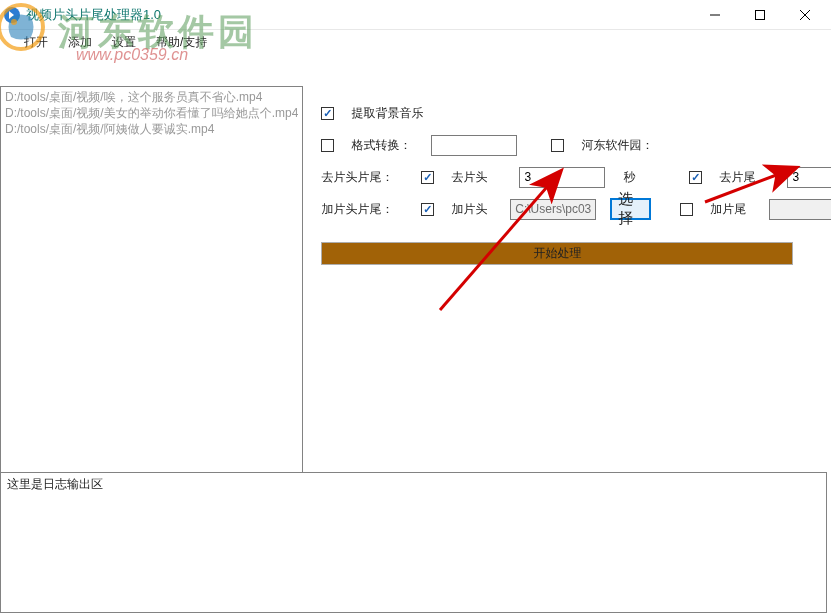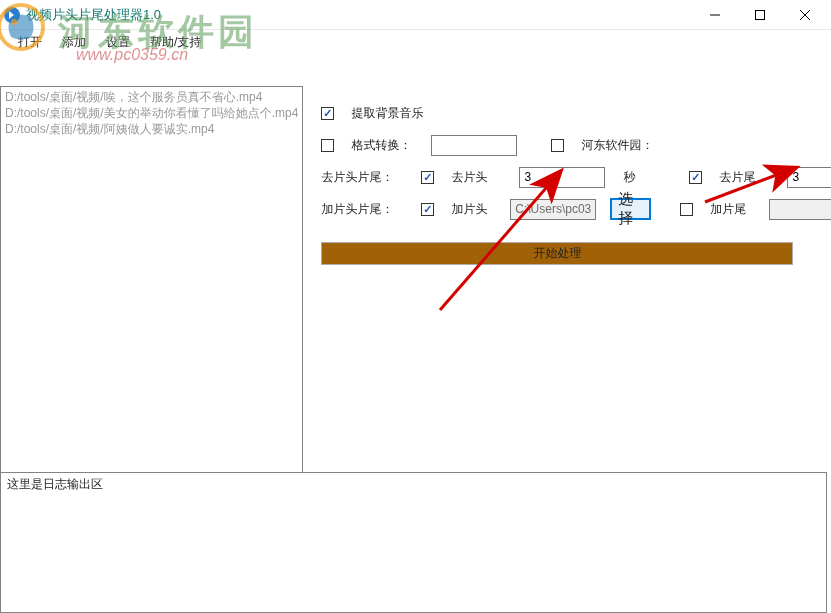--- a/index.html
+++ b/index.html
@@ -6,21 +6,21 @@
     body { width: 831px; height: 613px; background: #ffffff; position: relative; overflow: hidden; }
     
     .titlebar { height: 30px; background: #fff; display: flex; align-items: center; padding: 0 4px; border-bottom: 1px solid #e8e8e8; }
     .titlebar-icon { width: 16px; height: 16px; background: #2b7cd3; border-radius: 50%; margin-right: 6px; display: inline-block; position: relative; }
     .titlebar-icon::after { content: ""; position: absolute; left: 5px; top: 4px; border-left: 5px solid #fff; border-top: 4px solid transparent; border-bottom: 4px solid transparent; }
     .titlebar-title { font-size: 13px; color: #0f766e; flex: 1; }
     .titlebar-btns { display: flex; }
     .titlebar-btn { width: 45px; height: 30px; display: flex; align-items: center; justify-content: center; color: #222; }
     .titlebar-btn svg { width: 10px; height: 10px; }
     
-    .menubar { height: 24px; display: flex; align-items: center; padding: 0 12px; font-size: 12px; color: #222; gap: 8px; }
+    .menubar { height: 24px; display: flex; align-items: center; padding: 0 12px; font-size: 12px; color: #222; gap: 8px; margin-left: 6px; }
     .menu-item { padding: 2px 6px; }
     
     .content { display: flex; height: calc(100% - 30px - 24px - 145px); margin-top: 32px; }
     
     .left-panel { width: 323px; border: 1px solid #828282; background: #fff; display: flex; flex-direction: column; }
     .file-list { flex: 1; padding: 2px 4px; font-size: 12px; color: #999; line-height: 16px; overflow: hidden; }
     .file-item { white-space: nowrap; overflow: hidden; text-overflow: clip; }
     .clear-btn { height: 23px; border: 1px solid #adadad; background: #e1e1e1; font-size: 12px; text-align: center; line-height: 21px; margin: -1px; }
     
     .right-panel { flex: 1; padding: 16px 6px 0 18px; font-size: 12px; color: #222; }

